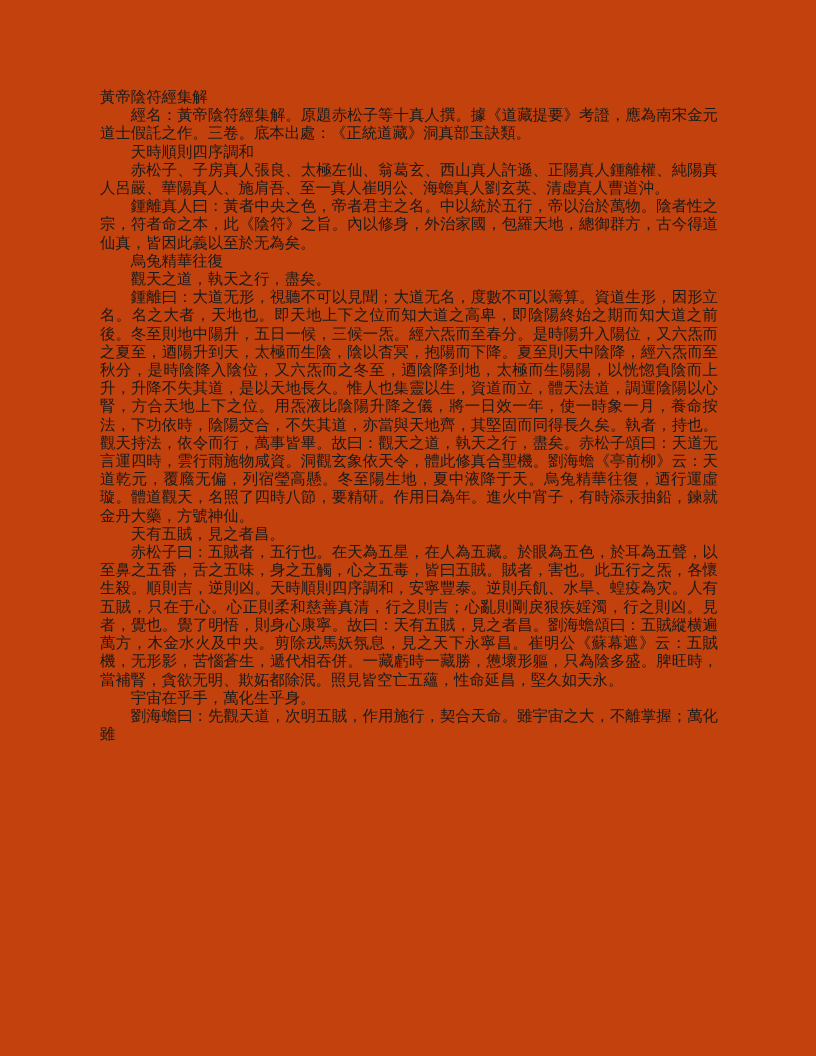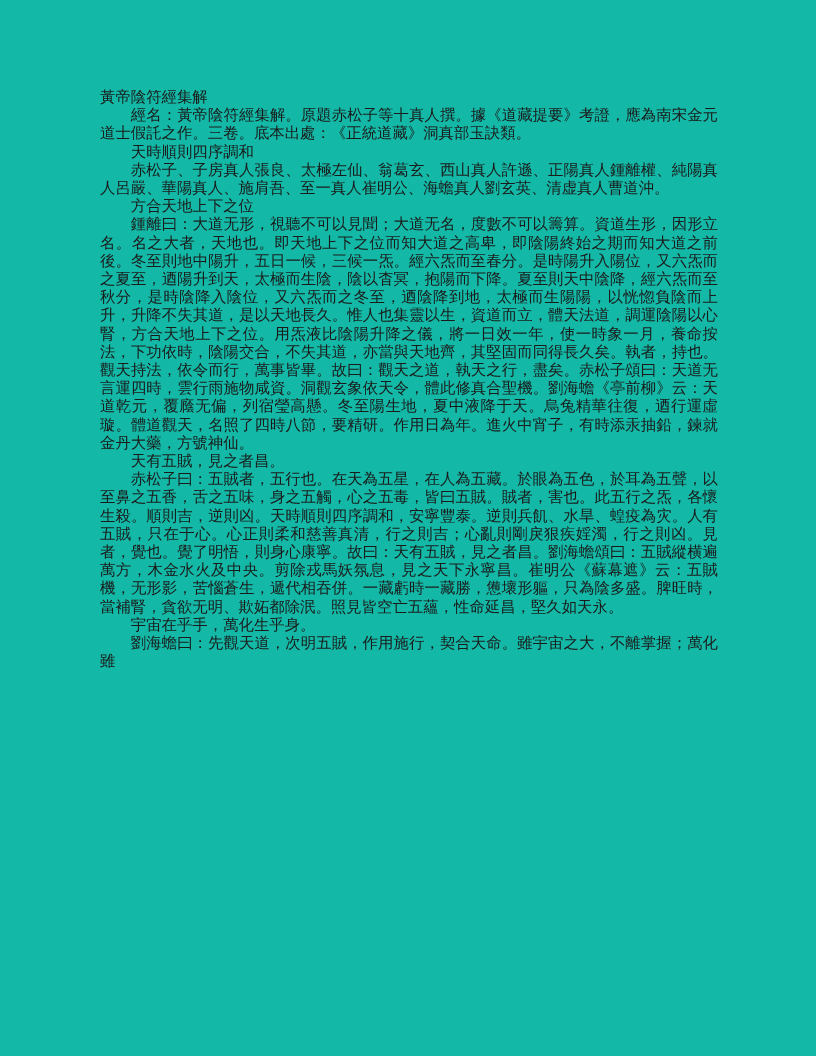--- a/index.html
+++ b/index.html
@@ -32,26 +32,28 @@
     margin: 0;
     padding: 0;
   }
   .text-block p.indent {
     text-indent: 2em;
   }
 </style>
 </head>
 <body>
 
-<div class="page" style="background: #14b8a6;">
+<div class="page" style="background: #c2410c;">
   <div class="text-block" id="text-block" style="color: rgb(26, 26, 26);">
       <p>黃帝陰符經集解</p>
       <p class="indent">經名：黃帝陰符經集解。原題赤松子等十真人撰。據《道藏提要》考證，應為南宋金元道士假託之作。三卷。底本出處：《正統道藏》洞真部玉訣類。</p>
       <p class="indent">天時順則四序調和</p>
       <p class="indent">赤松子、子房真人張良、太極左仙、翁葛玄、西山真人許遜、正陽真人鍾離權、純陽真人呂嚴、華陽真人、施肩吾、至一真人崔明公、海蟾真人劉玄英、清虚真人曹道沖。</p>
-      <p class="indent">方合天地上下之位</p>
+      <p class="indent">鍾離真人曰：黃者中央之色，帝者君主之名。中以統於五行，帝以治於萬物。陰者性之宗，符者命之本，此《陰符》之旨。內以修身，外治家國，包羅天地，總御群方，古今得道仙真，皆因此義以至於无為矣。</p>
+      <p class="indent">烏兔精華往復</p>
+      <p class="indent">觀天之道，執天之行，盡矣。</p>
       <p class="indent">鍾離曰：大道无形，視聽不可以見聞；大道无名，度數不可以籌算。資道生形，因形立名。名之大者，天地也。即天地上下之位而知大道之高卑，即陰陽終始之期而知大道之前後。冬至則地中陽升，五日一候，三候一炁。經六炁而至春分。是時陽升入陽位，又六炁而之夏至，迺陽升到天，太極而生陰，陰以杳冥，抱陽而下降。夏至則天中陰降，經六炁而至秋分，是時陰降入陰位，又六炁而之冬至，迺陰降到地，太極而生陽陽，以恍惚負陰而上升，升降不失其道，是以天地長久。惟人也集靈以生，資道而立，體天法道，調運陰陽以心腎，方合天地上下之位。用炁液比陰陽升降之儀，將一日效一年，使一時象一月，養命按法，下功依時，陰陽交合，不失其道，亦當與天地齊，其堅固而同得長久矣。執者，持也。觀天持法，依令而行，萬事皆畢。故曰：觀天之道，執天之行，盡矣。赤松子頌曰：天道无言運四時，雲行雨施物咸資。洞觀玄象依天令，體此修真合聖機。劉海蟾《亭前柳》云：天道乾元，覆廕无偏，列宿瑩高懸。冬至陽生地，夏中液降于天。烏兔精華往復，迺行運虛璇。體道觀天，名照了四時八節，要精研。作用日為年。進火中宵子，有時添汞抽鉛，鍊就金丹大藥，方號神仙。</p>
       <p class="indent">天有五賊，見之者昌。</p>
       <p class="indent">赤松子曰：五賊者，五行也。在天為五星，在人為五藏。於眼為五色，於耳為五聲，以至鼻之五香，舌之五味，身之五觸，心之五毒，皆曰五賊。賊者，害也。此五行之炁，各懷生殺。順則吉，逆則凶。天時順則四序調和，安寧豐泰。逆則兵飢、水旱、蝗疫為灾。人有五賊，只在于心。心正則柔和慈善真清，行之則吉；心亂則剛戾狠疾婬濁，行之則凶。見者，覺也。覺了明悟，則身心康寧。故曰：天有五賊，見之者昌。劉海蟾頌曰：五賊縱横遍萬方，木金水火及中央。剪除戎馬妖氛息，見之天下永寧昌。崔明公《蘇幕遮》云：五賊機，无形影，苦惱蒼生，遞代相吞併。一藏虧時一藏勝，憊壞形軀，只為陰多盛。脾旺時，當補腎，貪欲无明、欺妬都除泯。照見皆空亡五蘊，性命延昌，堅久如天永。</p>
       <p class="indent">宇宙在乎手，萬化生乎身。</p>
       <p class="indent">劉海蟾曰：先觀天道，次明五賊，作用施行，契合天命。雖宇宙之大，不離掌握；萬化雖</p>
     </div>
 </div>
 
 </body></html>

